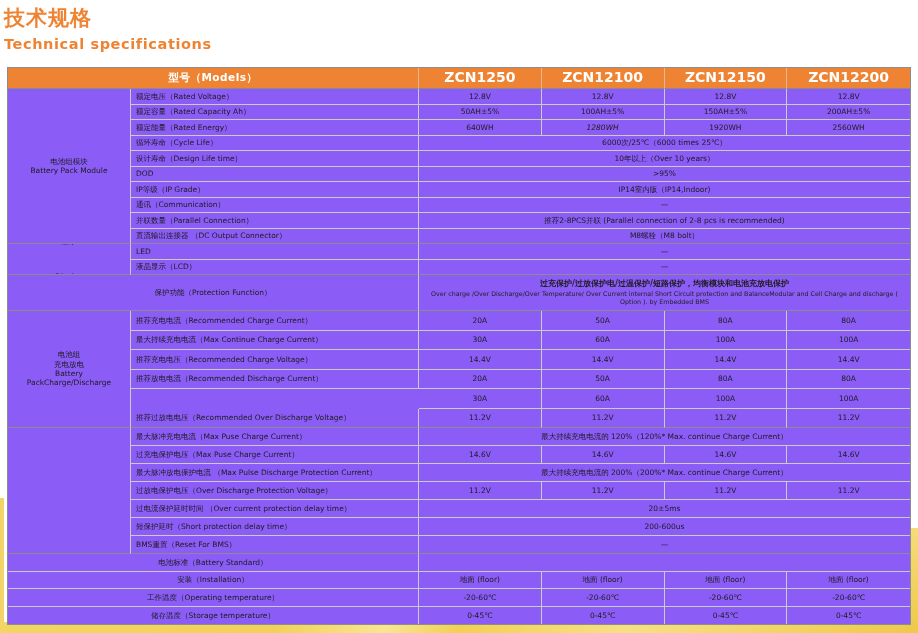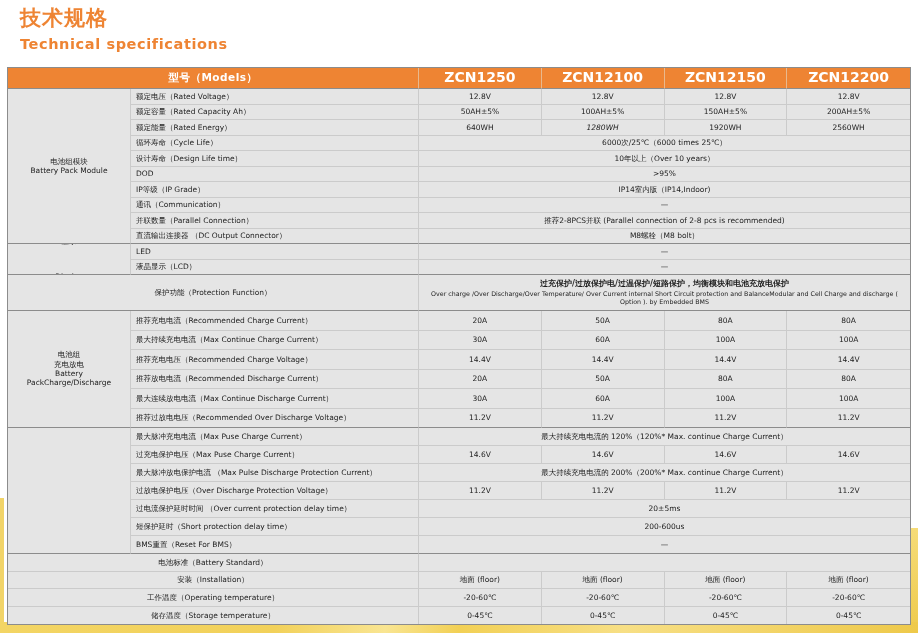--- a/index.html
+++ b/index.html
@@ -2,35 +2,35 @@
 <html style="--accent: #EE8433; --band: #F2D468;"><head>
 <meta charset="utf-8">
 <style>
   html,body{margin:0;padding:0;}
   body{
     width:918px;height:633px;position:relative;background:#ffffff;
     font-family:"DejaVu Sans","Liberation Sans",sans-serif;
     overflow:hidden;
   }
   :root{--accent:#EE8433;--band:#F2D468;}
-  .titles{position:absolute;left:20px;top:4px;z-index:2;}
+  .titles{position:absolute;left:4px;top:4px;z-index:2;}
   .title{font-size:21px;font-weight:bold;color:var(--accent);letter-spacing:1px;}
   .subtitle{font-size:14.5px;font-weight:bold;color:var(--accent);letter-spacing:0.6px;margin-top:4px;}
 
   
   .band-bottom{position:absolute;left:0;right:0;bottom:0;height:11px;z-index:0;
     background:linear-gradient(100deg,#f3d564 0%,#f2d15a 30%,#f9e592 42%,#f2d055 50%,#f7df85 68%,#eec94a 100%);}
   .band-left{position:absolute;left:0;top:498px;bottom:0;width:4px;z-index:0;background:var(--band);}
   .band-right{position:absolute;right:0;top:528px;bottom:0;width:7px;z-index:0;
     background:linear-gradient(180deg,#f6dc78,#eeca4c);}
 
   #spec-grid{
     position:absolute;left:7px;top:67px;width:904px;z-index:1;
     display:grid;grid-template-columns:123px 288px repeat(4,1fr);
-    border:1px solid #8c8c8c;background:#e5e5e5;box-sizing:border-box;
+    border:1px solid #8c8c8c;background:#8b5cf6;box-sizing:border-box;
   }
   .cell{
     border-right:1px solid #cbcbcb;border-bottom:1px solid #cbcbcb;
     display:flex;flex-direction:column;align-items:center;justify-content:center;
     font-size:7.5px;color:#1c1c1c;box-sizing:border-box;overflow:hidden;line-height:1.25;
     text-align:center;
   }
   .cell.endcol{border-right:none;}
   .cell.lastrow{border-bottom:none;}
   .cell.dark-b{border-bottom-color:#8c8c8c;}
@@ -128,21 +128,20 @@
     <div class="cell label" style="grid-area: 17 / 2 / auto / span 1;">推荐充电电压（Recommended Charge Voltage）</div>
     <div class="cell val" style="grid-area: 17 / 3;">14.4V</div>
     <div class="cell val" style="grid-area: 17 / 4;">14.4V</div>
     <div class="cell val" style="grid-area: 17 / 5;">14.4V</div>
     <div class="cell val endcol" style="grid-area: 17 / 6;">14.4V</div>
     <div class="cell label" style="grid-area: 18 / 2 / auto / span 1;">推荐放电电流（Recommended Discharge Current）</div>
     <div class="cell val" style="grid-area: 18 / 3;">20A</div>
     <div class="cell val" style="grid-area: 18 / 4;">50A</div>
     <div class="cell val" style="grid-area: 18 / 5;">80A</div>
     <div class="cell val endcol" style="grid-area: 18 / 6;">80A</div>
-    <div class="cell label" style="grid-area: 19 / 2 / auto / span 1;">最大连续放电电流（Max Continue Discharge Current）</div>
     <div class="cell val" style="grid-area: 19 / 3;">30A</div>
     <div class="cell val" style="grid-area: 19 / 4;">60A</div>
     <div class="cell val" style="grid-area: 19 / 5;">100A</div>
     <div class="cell val endcol" style="grid-area: 19 / 6;">100A</div>
     <div class="cell label dark-b" style="grid-area: 20 / 2 / auto / span 1;">推荐过放电电压（Recommended Over Discharge Voltage）</div>
     <div class="cell val dark-b" style="grid-area: 20 / 3;">11.2V</div>
     <div class="cell val dark-b" style="grid-area: 20 / 4;">11.2V</div>
     <div class="cell val dark-b" style="grid-area: 20 / 5;">11.2V</div>
     <div class="cell val dark-b endcol" style="grid-area: 20 / 6;">11.2V</div>
     <div class="cell label" style="grid-area: 21 / 2 / auto / span 1;">最大脉冲充电电流（Max Puse Charge Current）</div>

